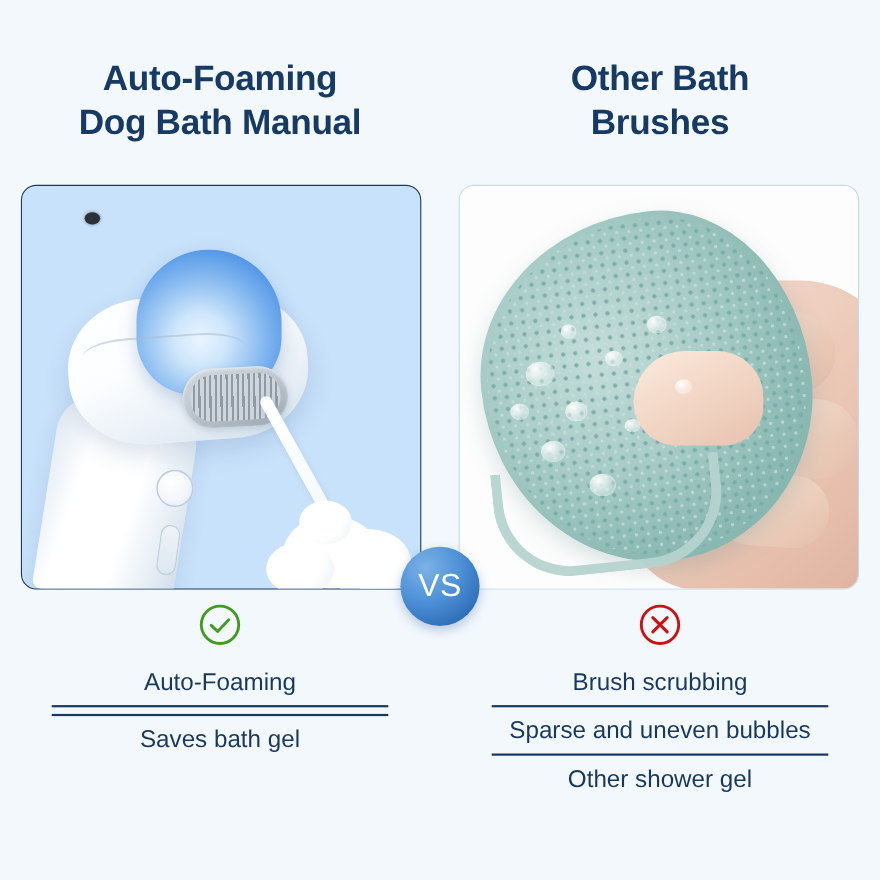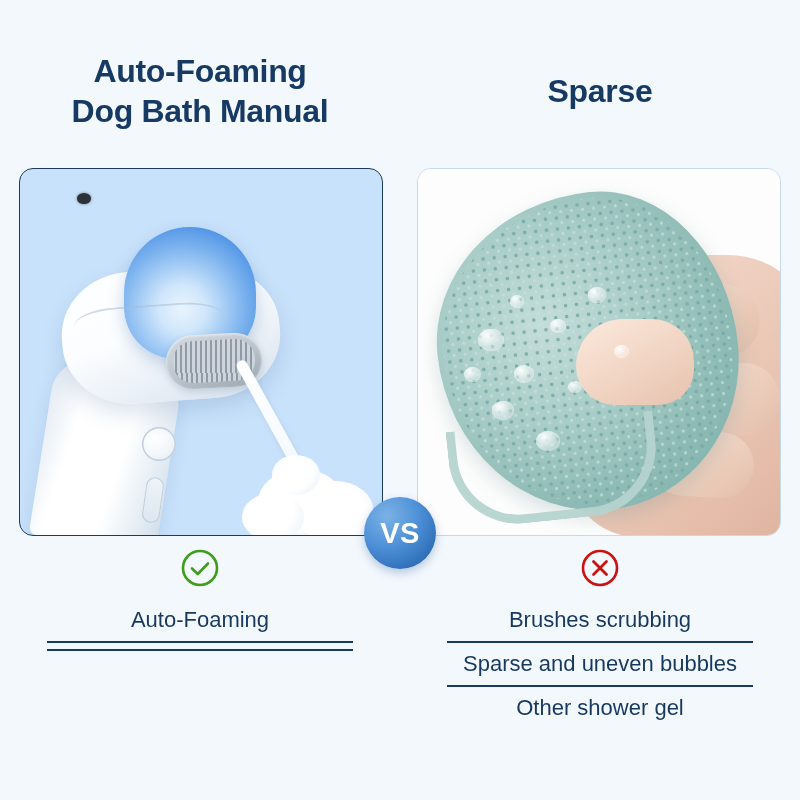--- a/index.html
+++ b/index.html
@@ -305,21 +305,21 @@
     background: radial-gradient(circle at 32% 26%, #7cb2e6 0%, #4f92d8 42%, #2f6fb8 78%, #27619f 100%);
     box-shadow: 0 4px 10px rgba(40,90,150,0.3);
     display: flex;
     align-items: center;
     justify-content: center;
     z-index: 5;
   }
   .vs-text {
     color: #ffffff;
     font-size: 29px;
-    font-weight: bold;
+    font-weight: normal;
     letter-spacing: 0.5px;
     line-height: 1;
   }
 
   
   .features {
     position: absolute;
     top: 548px;
     left: 0;
     width: 800px;
@@ -360,21 +360,22 @@
 <body>
 
 <div class="page">
 
   <div class="headings">
     <div class="heading-col">
       <div class="heading-line">Auto-Foaming</div>
       <div class="heading-line">Dog Bath Manual</div>
     </div>
     <div class="heading-col">
-      <div class="heading-line">Sparse</div>
+      <div class="heading-line">Other Bath</div>
+      <div class="heading-line">Brushes</div>
     </div>
   </div>
 
   <div class="panels">
 
     <div class="panel panel-left">
       <div class="brush-art">
         <div class="handle"></div>
         <div class="handle-btn"></div>
         <div class="handle-slot"></div>
@@ -428,31 +429,32 @@
 
     <div class="feature-col">
       <svg class="status-icon" viewBox="0 0 40 40">
         <circle cx="20" cy="20" r="17" fill="none" stroke="#3f9c1c" stroke-width="2.6"></circle>
         <polyline points="12,20.5 17.8,26 28,15.5" fill="none" stroke="#3f9c1c" stroke-width="2.6" stroke-linecap="round" stroke-linejoin="round"></polyline>
       </svg>
       <div class="feature-list">
         <div class="feature-item">Auto-Foaming</div>
         <div class="divider"></div>
         <div class="divider"></div>
+        <div class="feature-item">Saves bath gel</div>
       </div>
     </div>
 
     <div class="feature-col">
       <svg class="status-icon" viewBox="0 0 40 40">
         <circle cx="20" cy="20" r="17" fill="none" stroke="#cc1111" stroke-width="2.6"></circle>
         <line x1="13.5" y1="13.5" x2="26.5" y2="26.5" stroke="#cc1111" stroke-width="2.8" stroke-linecap="round"></line>
         <line x1="26.5" y1="13.5" x2="13.5" y2="26.5" stroke="#cc1111" stroke-width="2.8" stroke-linecap="round"></line>
       </svg>
       <div class="feature-list">
-        <div class="feature-item">Brushes scrubbing</div>
+        <div class="feature-item">Brush scrubbing</div>
         <div class="divider"></div>
         <div class="feature-item">Sparse and uneven bubbles</div>
         <div class="divider"></div>
         <div class="feature-item">Other shower gel</div>
       </div>
     </div>
 
   </div>
 </div>
 

